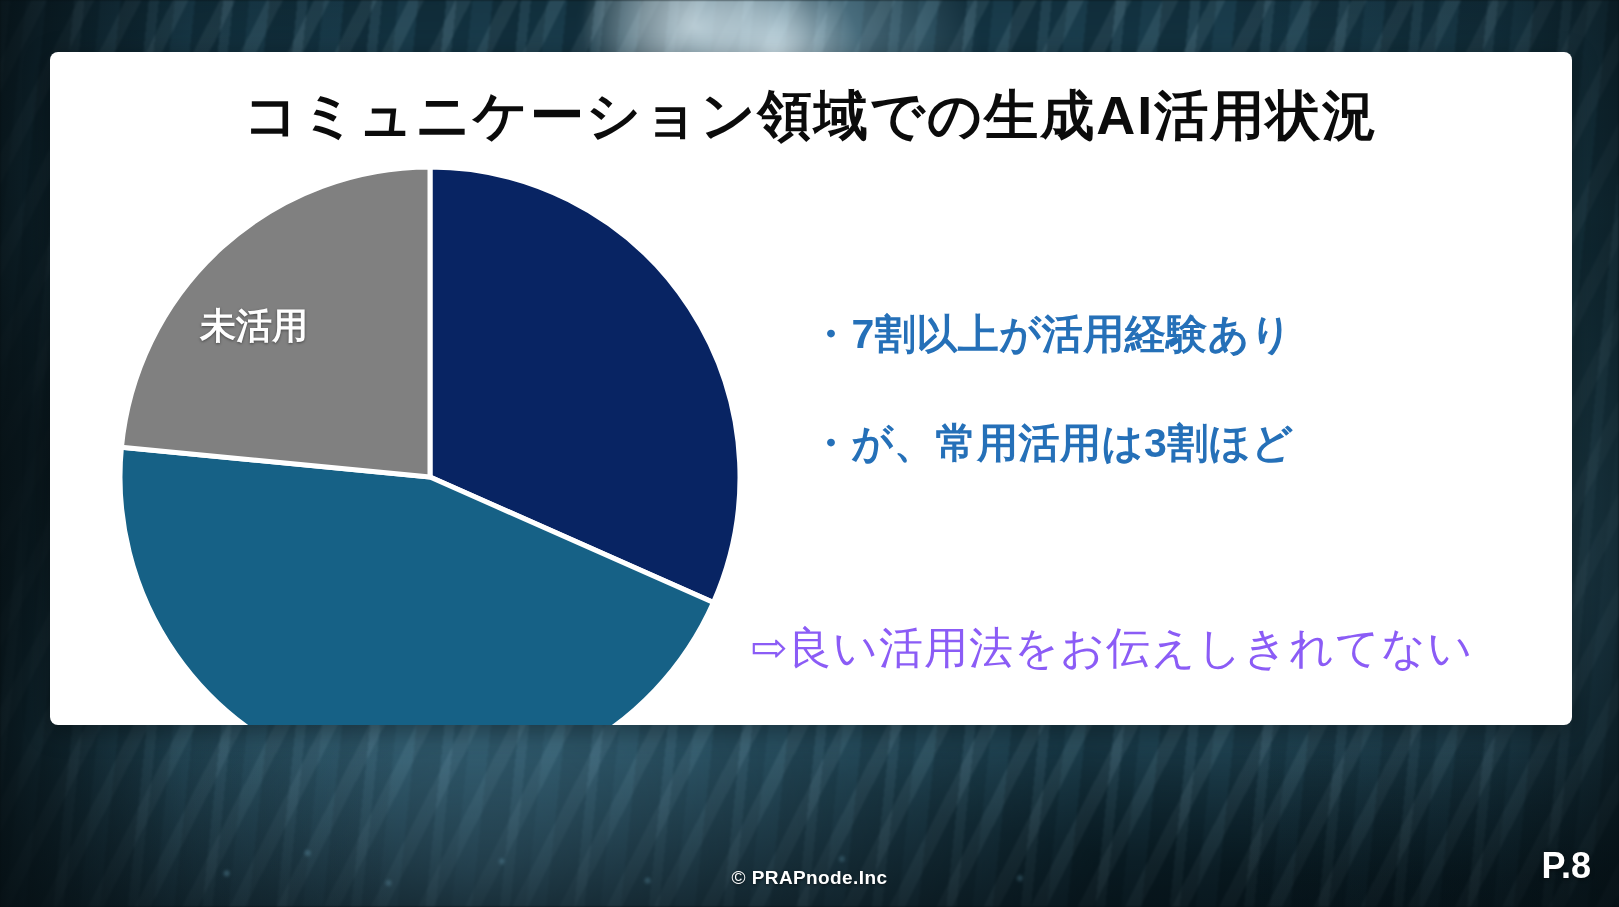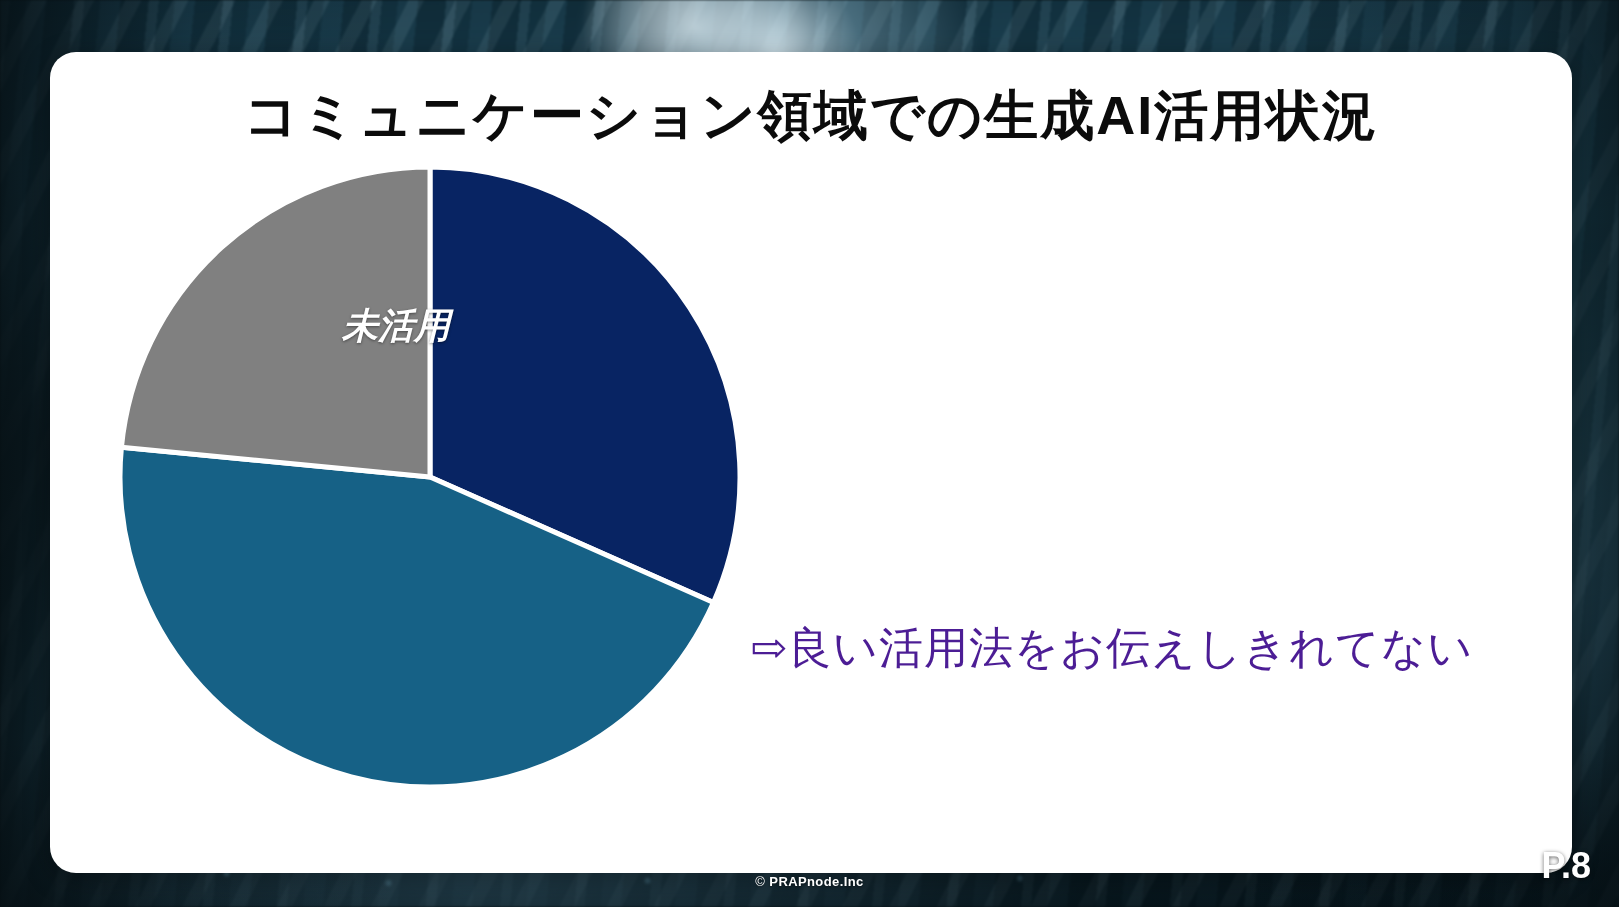--- a/index.html
+++ b/index.html
@@ -76,23 +76,23 @@
       radial-gradient(circle at 63% 76%, rgba(140,215,245,0.40) 0 2px, rgba(0,0,0,0) 4px);
     filter: blur(1.5px);
   }
 
   
   .card {
     position: absolute;
     left: 50px;
     top: 52px;
     width: 1522px;
-    height: 821px;
+    height: 673px;
     background: #ffffff;
-    border-radius: 26px;
+    border-radius: 8px;
     box-shadow: 0 6px 26px rgba(0,0,0,0.35);
     overflow: hidden;
   }
 
   
   .title {
     position: absolute;
     left: 0;
     right: 0;
     top: 28px;
@@ -116,27 +116,26 @@
   .pie-svg {
     display: block;
     width: 670px;
     height: 640px;
     overflow: visible;
   }
 
   
   .slice-label {
     position: absolute;
-    text-align: right;
+    text-align: left;
     color: #ffffff;
     font-family: "Liberation Sans", "DejaVu Sans", sans-serif;
     line-height: 1.04;
     text-shadow: 0 1px 3px rgba(0,0,0,0.45);
     white-space: nowrap;
-    font-style: italic;
   }
   .slice-label .name {
     display: block;
     font-weight: 700;
     font-size: 36px;
   }
   .slice-label .pct {
     display: block;
     font-weight: 700;
     font-size: 54px;
@@ -171,34 +170,34 @@
     margin-bottom: 54px;
   }
   .conclusion {
     position: absolute;
     left: 700px;
     top: 567px;
     width: 820px;
     font-family: "Liberation Serif", "DejaVu Serif", serif;
     font-weight: 400;
     font-size: 44px;
-    color: #4c1d95;
+    color: #8b5cf6;
     letter-spacing: 1px;
     white-space: nowrap;
   }
 
   
   .footer-copy {
     position: absolute;
     left: 0;
     right: 0;
     bottom: 18px;
     text-align: center;
     font-family: "Liberation Sans", "DejaVu Sans", sans-serif;
-    font-size: 13px;
+    font-size: 19px;
     color: #ffffff;
     letter-spacing: 0.4px;
     text-shadow: 0 1px 3px rgba(0,0,0,0.55);
   }
   .footer-copy .mark { font-weight: 400; }
   .footer-copy .brand-strong { font-weight: 700; }
   .footer-copy .brand-rest { font-weight: 600; }
 
   .page-num {
     position: absolute;
@@ -238,20 +237,24 @@
 
       <div class="slice-label label-gray">
         <span class="name">未活用</span>
       </div>
 
 
       <div class="slice-label label-teal">
       </div>
     </div>
 
+    <div class="bullets">
+      <div class="bullet">・7割以上が活用経験あり</div>
+      <div class="bullet">・が、常用活用は3割ほど</div>
+    </div>
 
     <div class="conclusion">⇨良い活用法をお伝えしきれてない</div>
 
   </div>
 
   <div class="footer-copy">
     <span class="mark">©</span>
     <span class="brand-strong">PRAP</span><span class="brand-rest">node.Inc</span>
   </div>
 

